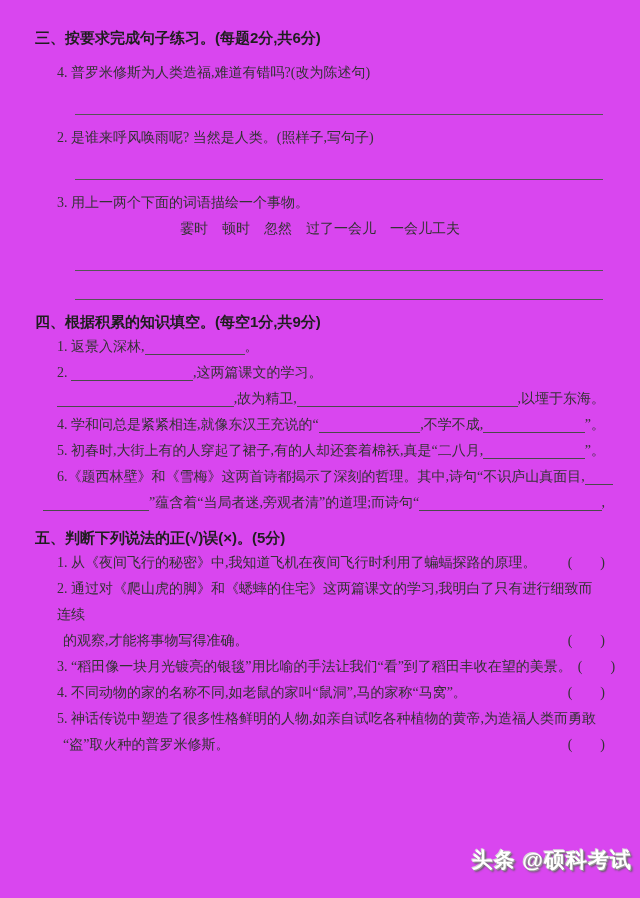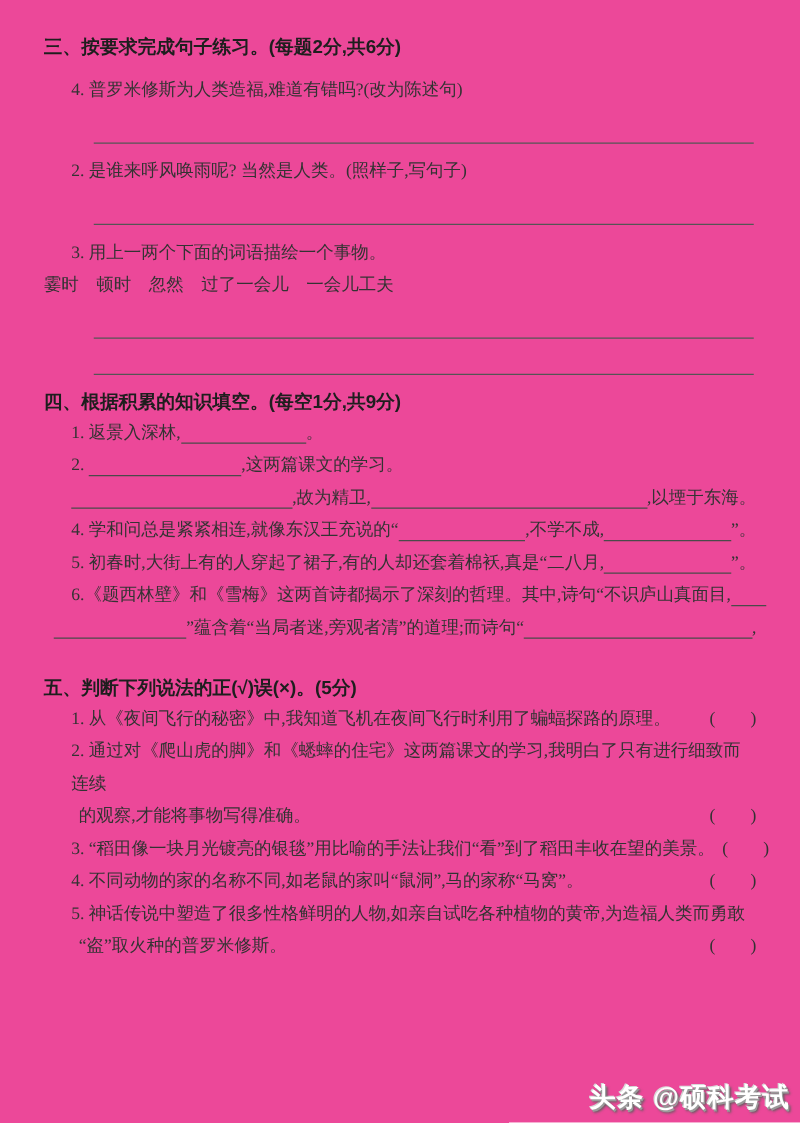--- a/index.html
+++ b/index.html
@@ -1,38 +1,38 @@
 <!DOCTYPE html>
 <html><head>
 <meta charset="utf-8">
 <style>
   html,body{margin:0;padding:0;background:#ffffff;}
   body{width:640px;height:898px;font-family:"Liberation Serif","DejaVu Serif",serif;color:#333333;}
-  .page{box-sizing:border-box;width:640px;height:898px;padding:26px 35px 0 35px;position:relative;overflow:hidden;background:#ec4899;}
+  .page{box-sizing:border-box;width:640px;height:898px;padding:26px 35px 0 35px;position:relative;overflow:hidden;background:#d946ef;}
   .hd{font-family:"Liberation Sans","DejaVu Sans",sans-serif;font-size:15px;font-weight:700;color:#1e1e1e;line-height:24px;margin:0;}
   .sec{margin:0;}
   .sp10{margin-top:10px;}
-  .sp8{margin-top:23px;}
+  .sp8{margin-top:10px;}
   .line{font-size:14px;line-height:26px;color:#333333;}
   .item{margin-left:22px;}
   .cont{margin-left:28px;}
   .para-first{margin-left:54px;}
   .para-cont{margin-left:6px;}
   .mt{margin-top:10px;}
   .fline{display:flex;align-items:center;}
   .fline .txt{white-space:pre;flex:0 0 auto;}
   .blank{display:inline-block;height:18px;border-bottom:1px solid #4a4a4a;}
   .fline .blank{align-self:flex-end;height:0;border-bottom:1px solid #4a4a4a;margin-bottom:5px;}
   .grow{flex:1 1 30px;}
   .grow13{flex:1.3 1 30px;}
   .spacer{flex:1 1 10px;}
   .ansline{height:20px;border-bottom:1px solid #555555;margin:8px 2px 0 40px;}
-  .bank{text-align:left;margin-top:0;}
+  .bank{text-align:center;margin-top:0;}
   .paren{white-space:pre;flex:0 0 auto;margin-left:6px;}
-  .watermark{position:absolute;right:8px;bottom:6px;font-family:"Liberation Sans","DejaVu Sans",sans-serif;font-weight:700;font-size:21px;letter-spacing:1px;color:#ffffff;text-shadow:1px 1px 0 #9a9a9a,2px 2px 2px #5e5e5e,-1px -1px 0 #d8d8d8;}
+  .watermark{position:absolute;right:8px;bottom:24px;font-family:"Liberation Sans","DejaVu Sans",sans-serif;font-weight:700;font-size:21px;letter-spacing:1px;color:#ffffff;text-shadow:1px 1px 0 #9a9a9a,2px 2px 2px #5e5e5e,-1px -1px 0 #d8d8d8;}
 </style>
 </head>
 <body>
 
 <div class="page">
 
   <section class="sec">
     <h2 class="hd">三、按要求完成句子练习。(每题2分,共6分)</h2>
     <div class="line item mt">4. 普罗米修斯为人类造福,难道有错吗?(改为陈述句)</div>
     <div class="ansline"></div>

